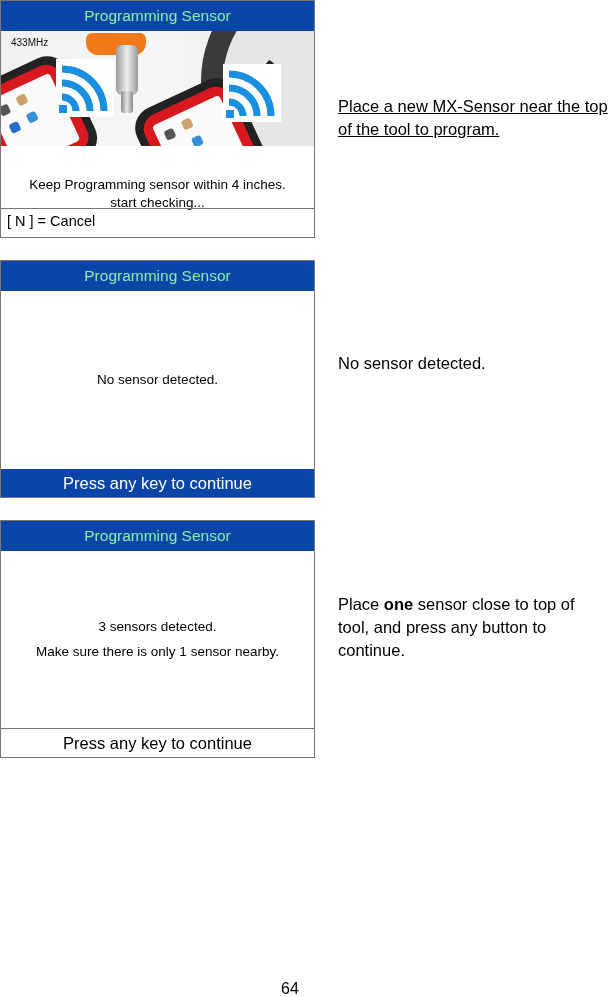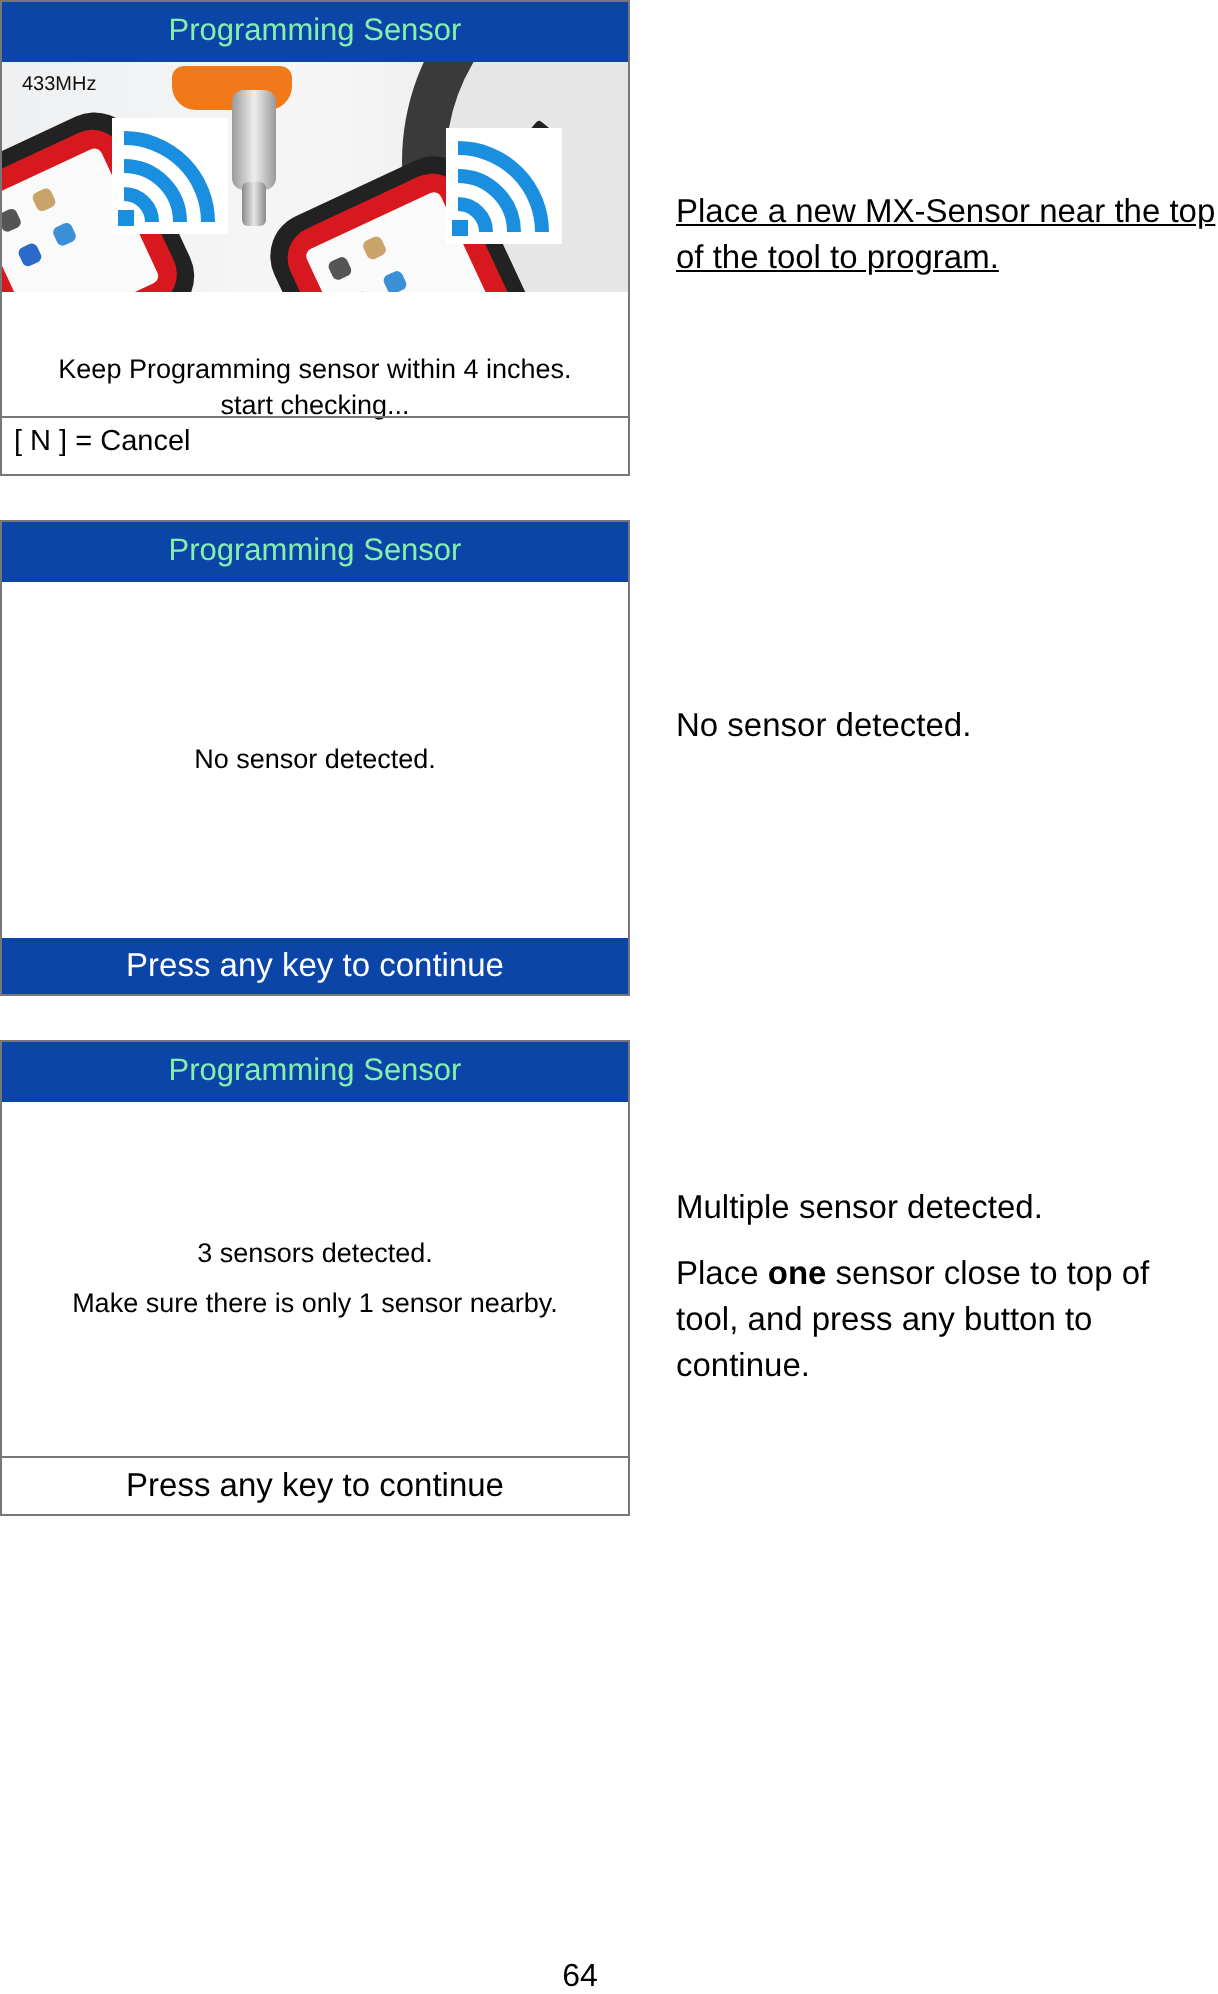--- a/index.html
+++ b/index.html
@@ -116,17 +116,16 @@
 
 <div class="panel p3">
   <div class="titlebar">Programming Sensor</div>
   <div class="center-msg" style="top:93px;">
     <div>3 sensors detected.</div>
     <div>Make sure there is only 1 sensor nearby.</div>
   </div>
   <div class="footer-white">Press any key to continue</div>
 </div>
 <div class="desc" style="top:593px;">
-  <p style="margin-bottom:10px">Multiple sensor detected.</p>
   <p><span>Place </span><b>one</b><span> sensor close to top of tool, and press any button to continue.</span></p>
 </div>
 
 <div class="pagenum">64</div>
 
 </body></html>

